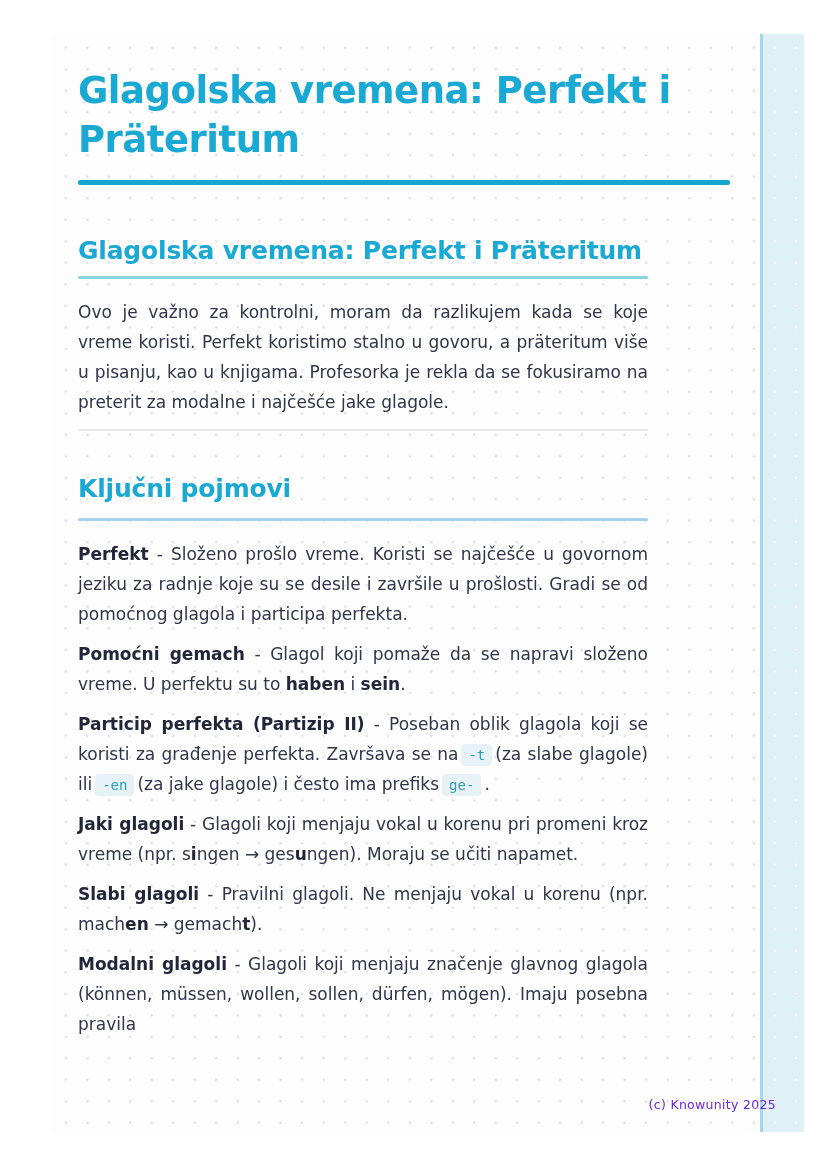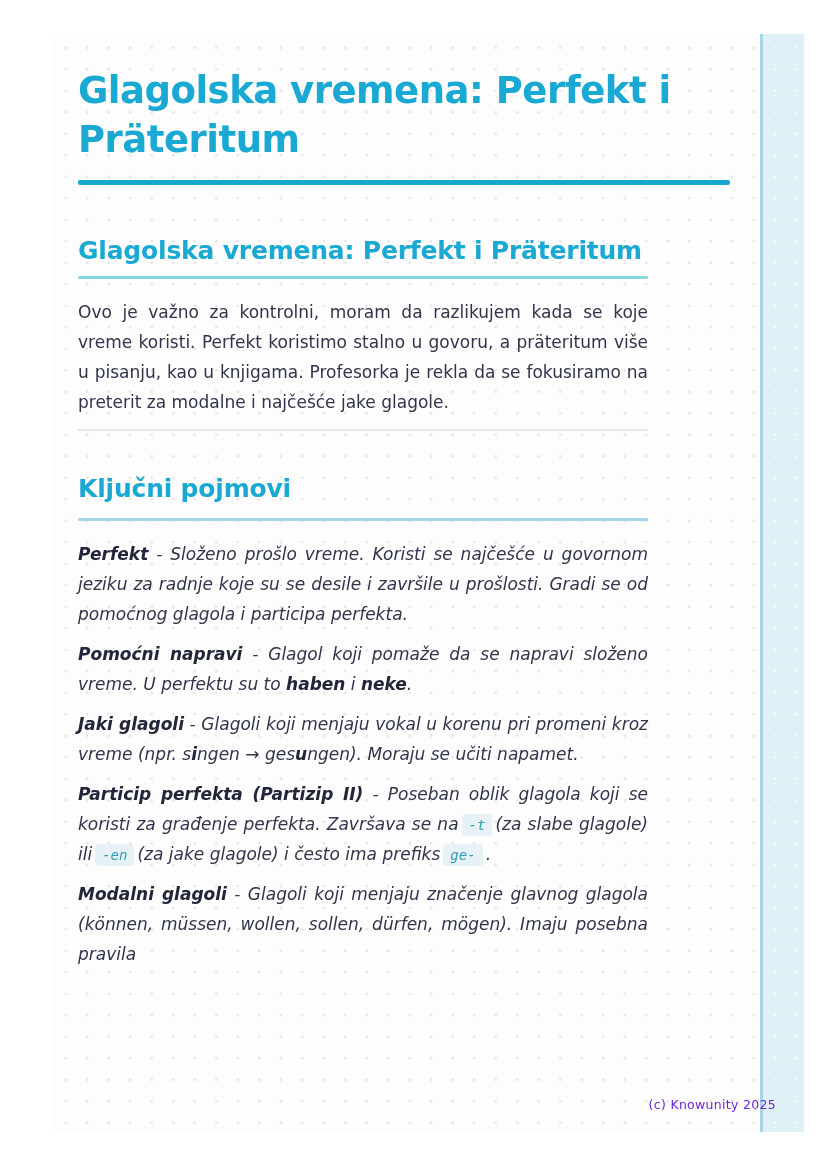--- a/index.html
+++ b/index.html
@@ -32,21 +32,20 @@
   .rule-blue{margin-top:12px;width:570px;height:3px;background:#a6d2ea;border-radius:2px;}
   p.bodytext{
     margin:18px 0 12px;width:570px;font-size:17px;line-height:30px;color:#31344a;
     text-align:justify;
   }
   .divider{margin-top:12px;width:570px;height:2px;background:#e8e8ea;}
   .h2-terms{margin-top:40px;font-size:25px;line-height:35px;letter-spacing:-0.2px;}
   .terms p.term{
     margin:10px 0 0;width:570px;font-size:17px;line-height:30px;color:#31344a;
     text-align:justify;
-    font-style:italic;
   }
   .terms p.term:first-child{margin-top:18px;}
   .term b{font-weight:700;color:#23263a;}
   .chip{
     display:inline-block;background:#e7f2f6;color:#2d9fb5;
     font-family:"DejaVu Sans Mono","Liberation Mono",monospace;
     font-size:14px;line-height:20px;padding:1px 7px;border-radius:4px;
     margin:0 3px;vertical-align:baseline;
   }
   .footer{
@@ -72,26 +71,27 @@
 
     <div class="divider"></div>
 
     <h2 class="h2-terms">Ključni pojmovi</h2>
     <div class="rule-blue"></div>
 
     <div class="terms">
       <p class="term"><b>Perfekt</b><span> - Složeno prošlo vreme. Koristi se najčešće u govornom jeziku za radnje koje su se desile i završile u prošlosti. Gradi se od pomoćnog glagola i participa perfekta.</span></p>
 
 
-      <p class="term"><b>Pomoćni napravi</b><span> - Glagol koji pomaže da se napravi složeno vreme. U perfektu su to </span><b>haben</b><span> i </span><b>neke</b><span>.</span></p>
+      <p class="term"><b>Pomoćni gemach</b><span> - Glagol koji pomaže da se napravi složeno vreme. U perfektu su to </span><b>haben</b><span> i </span><b>sein</b><span>.</span></p>
+
+      <p class="term"><b>Particip perfekta (Partizip II)</b><span> - Poseban oblik glagola koji se koristi za građenje perfekta. Završava se na</span><span class="chip">-t</span><span>(za slabe glagole) ili</span><span class="chip">-en</span><span>(za jake glagole) i često ima prefiks</span><span class="chip">ge-</span><span>.</span></p>
 
       <p class="term"><b>Jaki glagoli</b><span> - Glagoli koji menjaju vokal u korenu pri promeni kroz vreme (npr. s</span><b>i</b><span>ngen → ges</span><b>u</b><span>ngen). Moraju se učiti napamet.</span></p>
 
-      <p class="term"><b>Particip perfekta (Partizip II)</b><span> - Poseban oblik glagola koji se koristi za građenje perfekta. Završava se na</span><span class="chip">-t</span><span>(za slabe glagole) ili</span><span class="chip">-en</span><span>(za jake glagole) i često ima prefiks</span><span class="chip">ge-</span><span>.</span></p>
-
+      <p class="term"><b>Slabi glagoli</b><span> - Pravilni glagoli. Ne menjaju vokal u korenu (npr. mach</span><b>en</b><span> → gemach</span><b>t</b><span>).</span></p>
 
       <p class="term"><b>Modalni glagoli</b><span> - Glagoli koji menjaju značenje glavnog glagola (können, müssen, wollen, sollen, dürfen, mögen). Imaju posebna pravila</span></p>
     </div>
 
   </div>
 </div>
 
 <div class="footer">(c) Knowunity 2025</div>
 
 </body></html>

